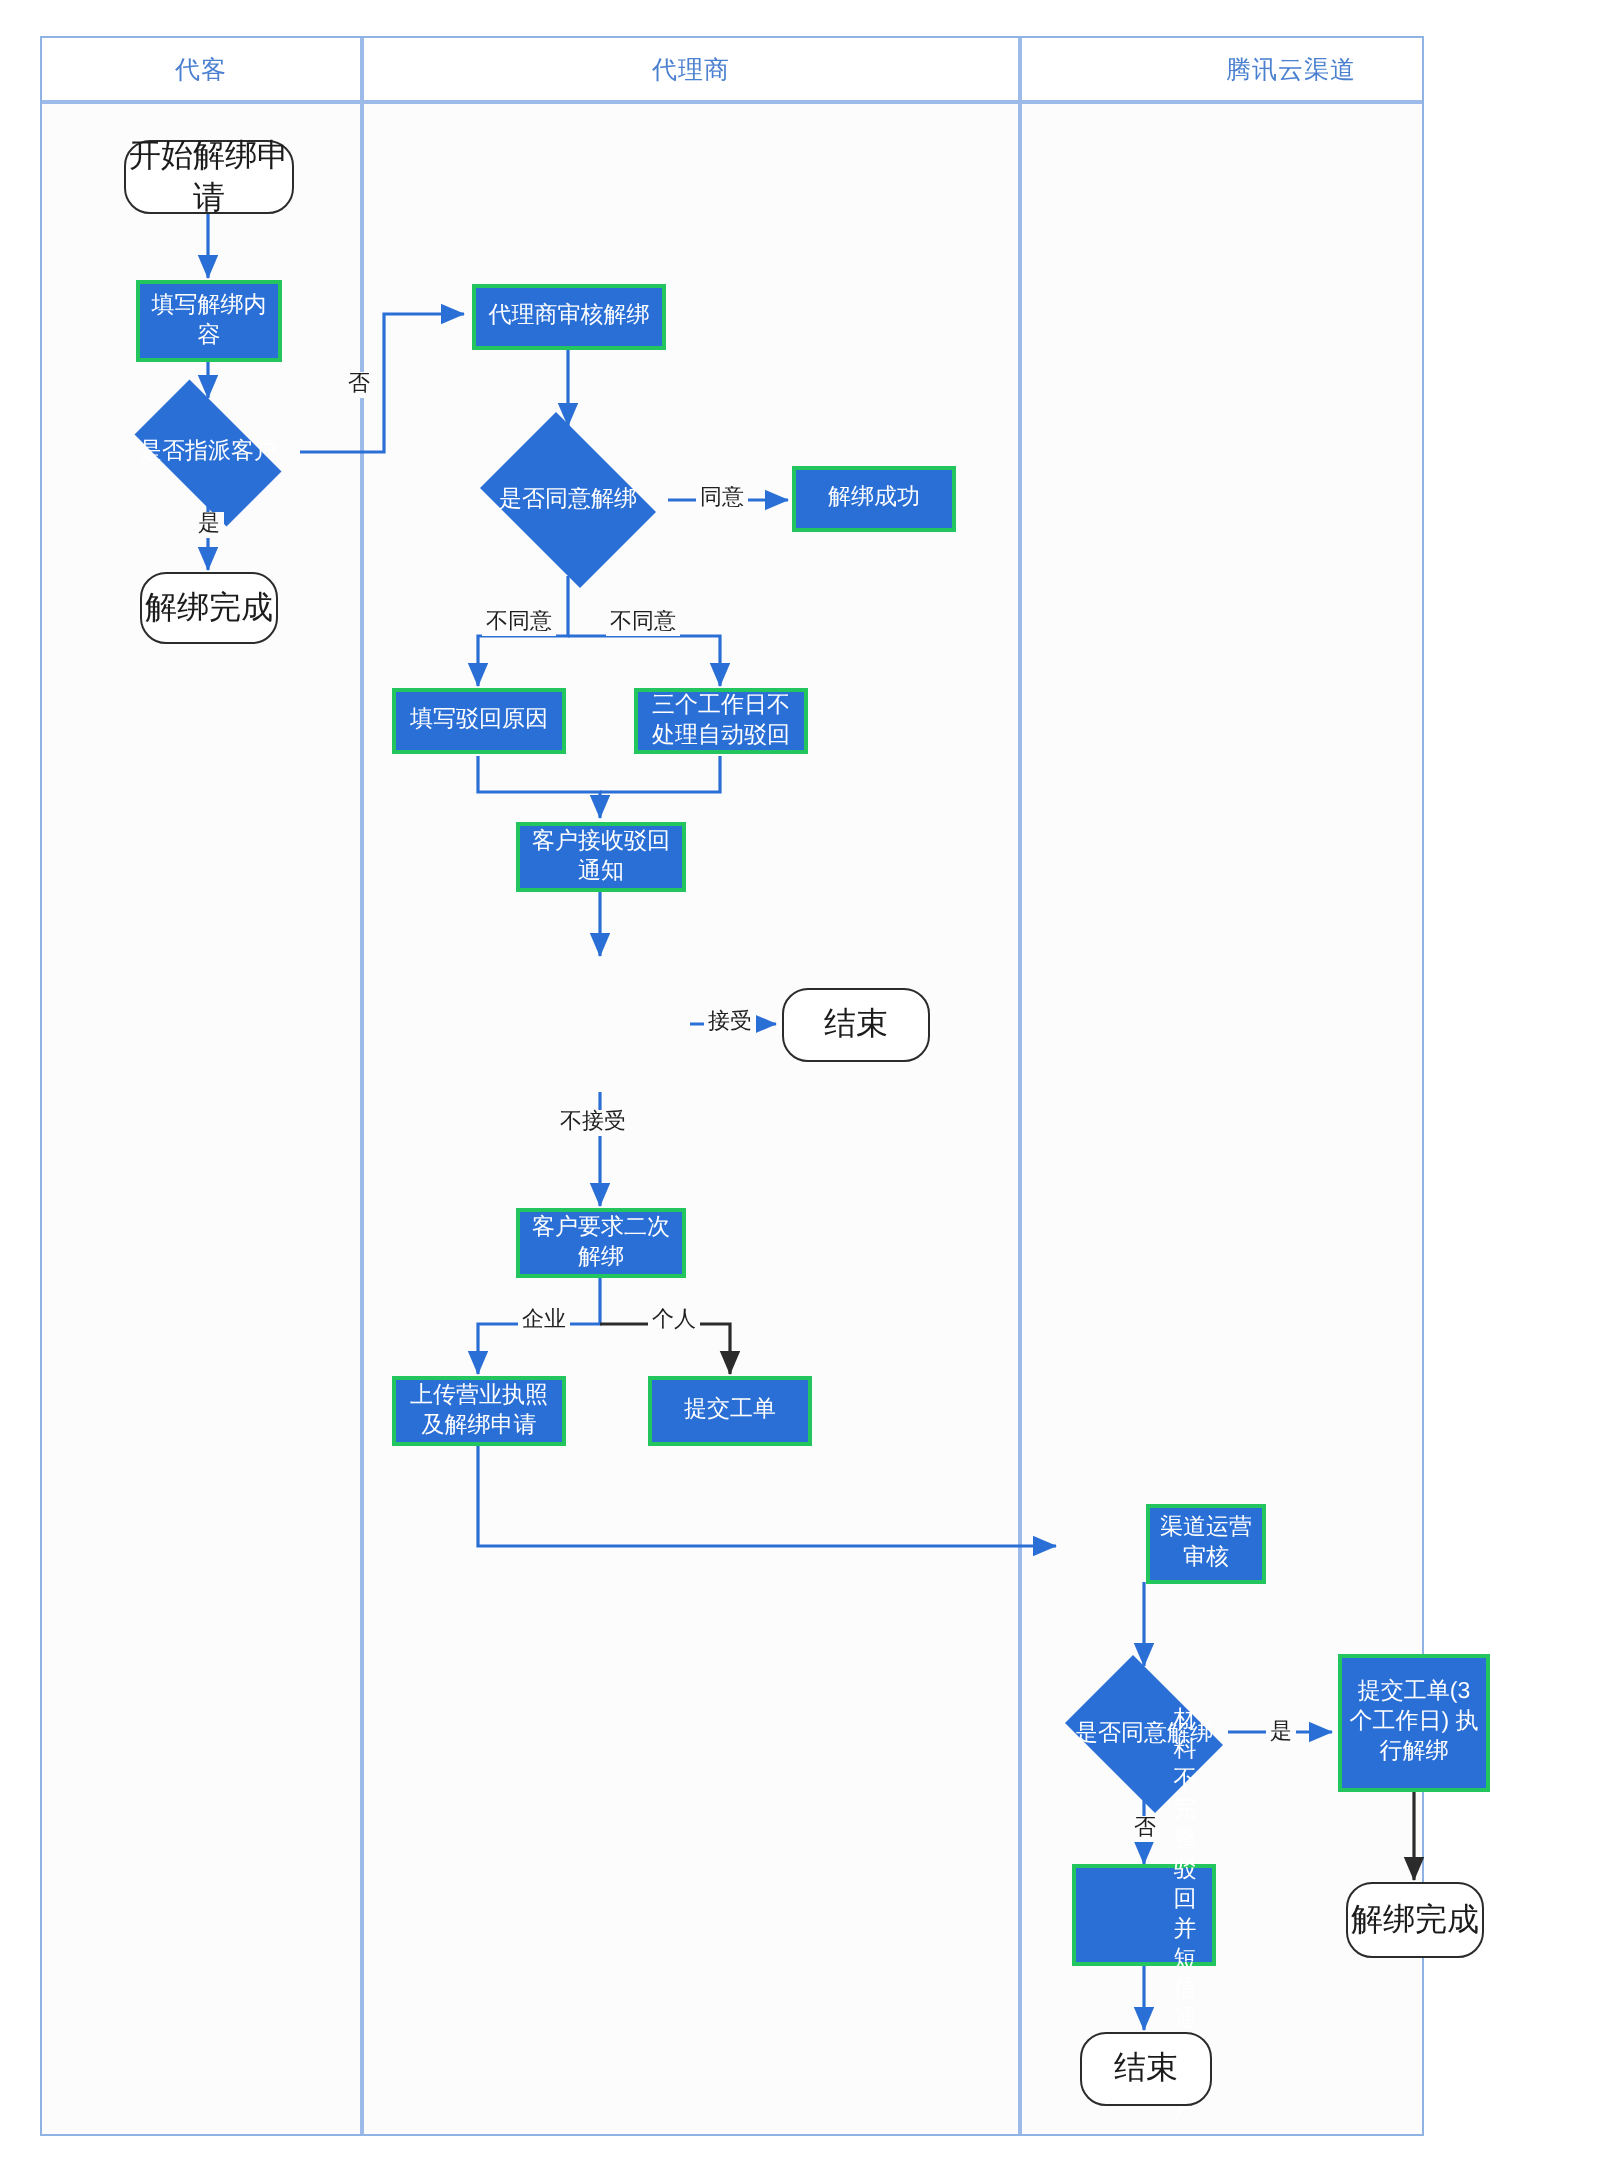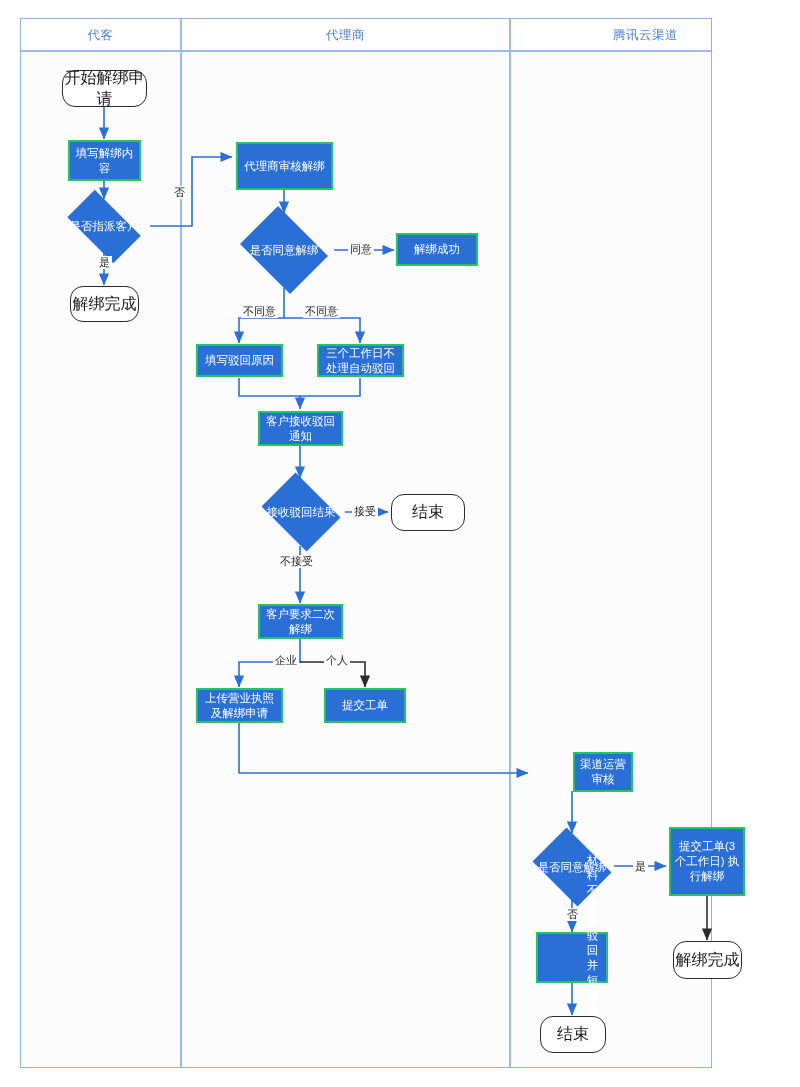--- a/index.html
+++ b/index.html
@@ -88,21 +88,21 @@
 
   <div class="node diamond" style="left:58px;top:199px;width:92px;height:55px;">
     <span class="dshape"></span>
     <span class="dtext">是否指派客户</span>
   </div>
 
   <div class="node term" style="left:70px;top:286px;width:69px;height:36px;">
     <span>解绑完成</span>
   </div>
 
-  <div class="node proc" style="left:236px;top:142px;width:97px;height:48px;">
+  <div class="node proc" style="left:236px;top:142px;width:97px;height:33px;">
     <span>代理商审核解绑</span>
   </div>
 
   <div class="node diamond" style="left:234px;top:212px;width:100px;height:76px;">
     <span class="dshape"></span>
     <span class="dtext">是否同意解绑</span>
   </div>
 
   <div class="node proc" style="left:396px;top:233px;width:82px;height:33px;">
     <span>解绑成功</span>
@@ -113,24 +113,20 @@
   </div>
 
   <div class="node proc" style="left:317px;top:344px;width:87px;height:33px;">
     <span>三个工作日不处理自动驳回</span>
   </div>
 
   <div class="node proc" style="left:258px;top:411px;width:85px;height:35px;">
     <span>客户接收驳回通知</span>
   </div>
 
-  <div class="node diamond" style="left:256px;top:478px;width:90px;height:68px;">
-    <span class="dshape"></span>
-    <span class="dtext">接收驳回结果</span>
-  </div>
 
   <div class="node term" style="left:391px;top:494px;width:74px;height:37px;">
     <span>结束</span>
   </div>
 
   <div class="node proc" style="left:258px;top:604px;width:85px;height:35px;">
     <span>客户要求二次解绑</span>
   </div>
 
   <div class="node proc" style="left:196px;top:688px;width:87px;height:35px;">
@@ -166,17 +162,17 @@
     <span>结束</span>
   </div>
 
   <div class="elabel" style="left:172px;top:186px;">否</div>
   <div class="elabel" style="left:97px;top:256px;">是</div>
   <div class="elabel" style="left:348px;top:243px;">同意</div>
   <div class="elabel" style="left:241px;top:305px;">不同意</div>
   <div class="elabel" style="left:303px;top:305px;">不同意</div>
   <div class="elabel" style="left:352px;top:505px;">接受</div>
   <div class="elabel" style="left:278px;top:555px;">不接受</div>
-  <div class="elabel" style="left:273px;top:654px;text-align:right;">企业</div>
+  <div class="elabel" style="left:259px;top:654px;text-align:right;">企业</div>
   <div class="elabel" style="left:324px;top:654px;">个人</div>
   <div class="elabel" style="left:633px;top:860px;">是</div>
   <div class="elabel" style="left:565px;top:908px;">否</div>
 </div>
 
 </body></html>

